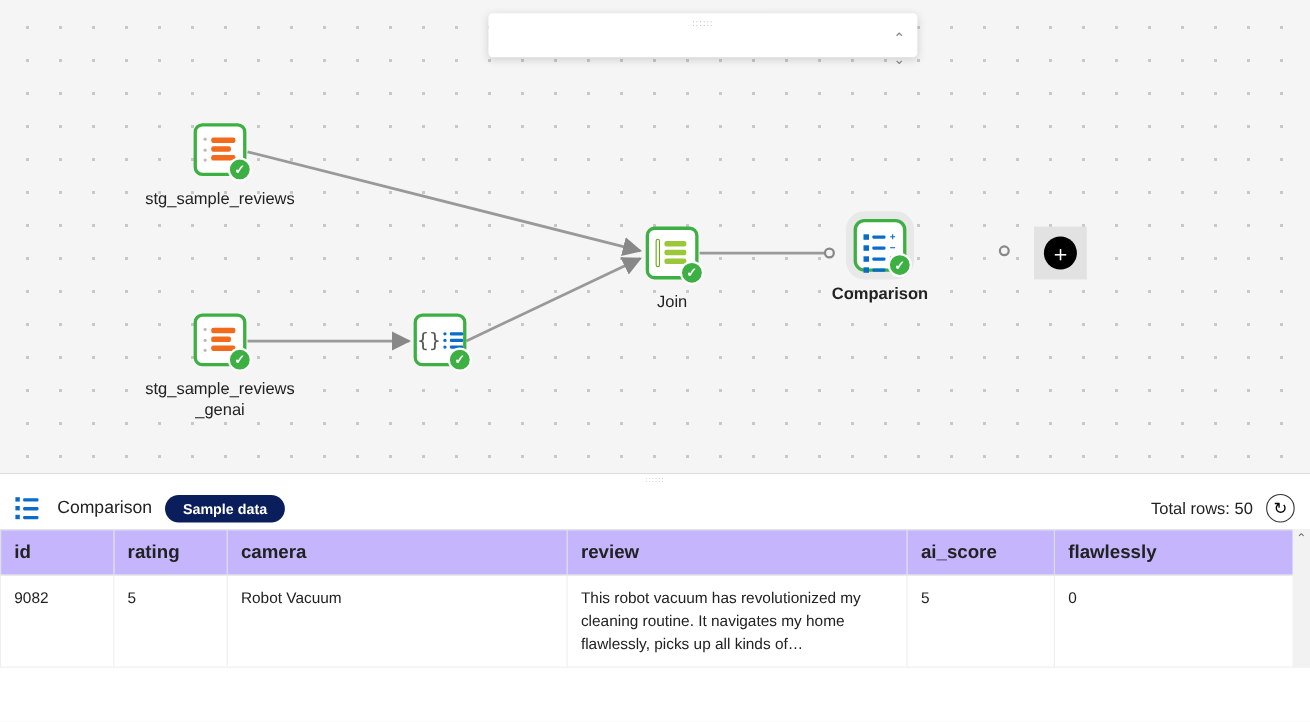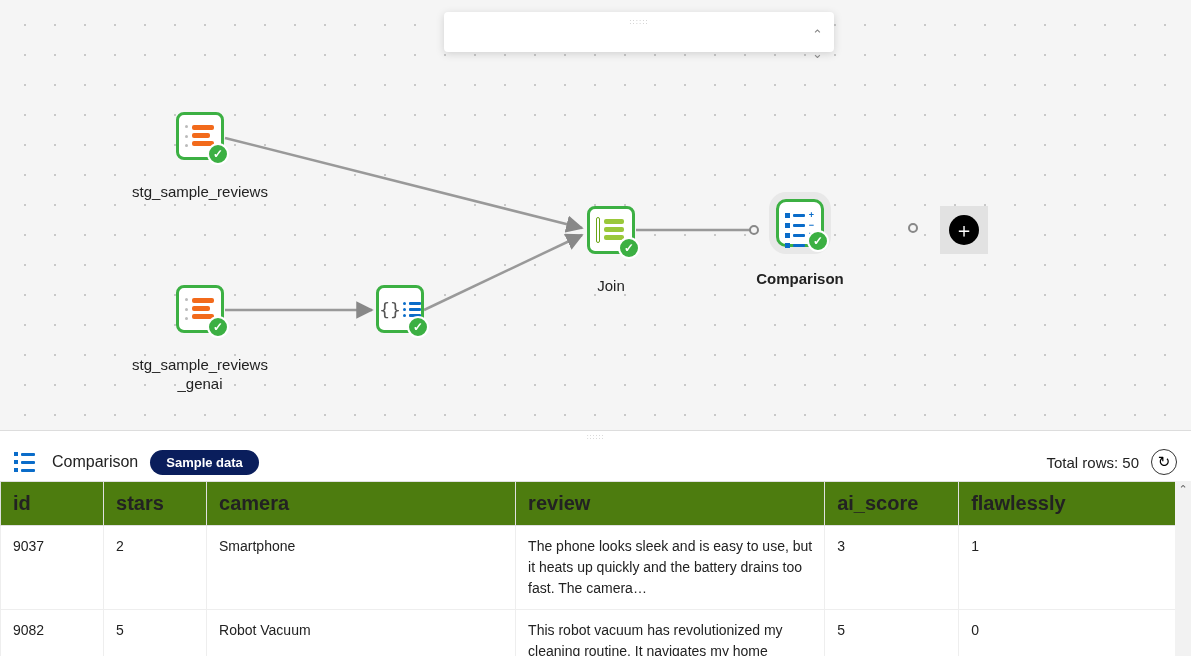--- a/index.html
+++ b/index.html
@@ -3,38 +3,38 @@
 <meta charset="utf-8">
 <style>
 * { margin: 0; padding: 0; box-sizing: border-box; }
 body { font-family: -apple-system, BlinkMacSystemFont, "Segoe UI", Helvetica, Arial, sans-serif; background: #fff; width: 1191px; height: 656px; overflow: hidden; position: relative; }
 .canvas { position: relative; width: 100%; height: 430px; background: #f5f5f5; overflow: hidden; }
 .dots { position: absolute; inset: 0; background-image: radial-gradient(circle, #c8c8c8 1.5px, transparent 1.5px); background-size: 30px 30px; background-position: 10px 10px; }
 .node { position: absolute; text-align: center; }
 .node-icon { width: 48px; height: 48px; border: 3px solid #3cb043; border-radius: 8px; background: #fff; position: relative; display: flex; align-items: center; justify-content: center; margin: 0 auto; }
 .node-icon.selected-box { box-shadow: 0 0 0 7px #e8e8e8; border-radius: 10px; }
 .check-badge { position: absolute; bottom: -8px; right: -8px; width: 22px; height: 22px; background: #3cb043; border-radius: 50%; border: 2px solid #fff; display: flex; align-items: center; justify-content: center; color: #fff; font-size: 12px; font-weight: bold; }
-.node-label { margin-top: 23px; font-size: 15px; color: #222; line-height: 1.25; }
+.node-label { margin-top: 12px; font-size: 15px; color: #222; line-height: 1.25; }
 .node-label.bold { font-weight: 700; }
 .tooltip { position: absolute; left: 444px; top: 12px; width: 390px; background: #fff; border-radius: 4px; box-shadow: 0 2px 8px rgba(0,0,0,0.15); padding: 20px 40px 20px 18px; font-size: 17px; color: #222; line-height: 1.45; }
 .tooltip-handle { position: absolute; top: 4px; left: 50%; transform: translateX(-50%); font-size: 8px; color: #bbb; letter-spacing: 1px; }
 .tooltip-scroll { position: absolute; right: 8px; top: 14px; bottom: 14px; width: 14px; display: flex; flex-direction: column; justify-content: space-between; color: #888; font-size: 13px; }
 .add-btn { position: absolute; left: 940px; top: 206px; width: 48px; height: 48px; background: #e2e2e2; display: flex; align-items: center; justify-content: center; cursor: pointer; }
 .add-btn-circle { width: 30px; height: 30px; background: #000; border-radius: 50%; display:flex; align-items:center; justify-content:center; color:#fff; font-size:20px; font-weight:300; }
 svg.edges { position: absolute; left:0; top:0; width:100%; height:100%; pointer-events:none; }
 .panel { position: relative; background:#fff; border-top: 1px solid #ddd; }
 .panel-drag { height: 12px; text-align:center; font-size:7px; color:#bbb; letter-spacing:1px; line-height:12px; }
 .panel-header { display:flex; align-items:center; padding: 6px 14px; gap: 12px; }
 .panel-title { font-size: 16px; color:#222; }
 .badge-pill { background:#0a1e5c; color:#fff; font-size:13px; font-weight:700; padding:5px 16px; border-radius: 16px; }
 .panel-right { margin-left:auto; display:flex; align-items:center; gap:12px; }
 .total-rows { font-size:15px; color:#222;text-align:center; }
 .refresh { width:26px; height:26px; border:1.5px solid #333; border-radius:50%; display:flex; align-items:center; justify-content:center; font-size:15px; cursor:pointer; }
 table { width: 100%; border-collapse: collapse; table-layout: fixed; }
-th { background:#4d7c0f; text-align:left; padding:10px 12px; font-size:20px; font-weight:600; color:#222; border: 1px solid #e0e0e0; }
+th { background:#c4b5fd; text-align:left; padding:10px 12px; font-size:17px; font-weight:600; color:#222; border: 1px solid #e0e0e0; }
 td { padding:10px 12px; font-size:14px; color:#222; border: 1px solid #eee; vertical-align: top; line-height:1.5; }
 .table-wrap { position:relative; }
 .vscroll { position:absolute; right:0; top:0; bottom:0; width:16px; background:#f2f2f2; display:flex; flex-direction:column; align-items:center; }
 .vscroll-up { font-size:11px; color:#666; padding:2px 0; }
 
 
 .icon-bars-orange { width:30px; height:26px; position:relative; }
 .icon-bars-orange .dotcol { position:absolute; left:0; top:0; bottom:0; width:4px; display:flex; flex-direction:column; justify-content:space-between; padding:2px 0;}
 .icon-bars-orange .dotcol span{ width:3px;height:3px;background:#bbb;border-radius:50%; }
 .icon-bars-orange .bar{ position:absolute; left:7px; height:5px; background:#f26a1b; border-radius:2px; }
@@ -230,36 +230,28 @@
         <col style="width:100px">
           <col style="width:100px">
           <col style="width:300px">
           <col style="width:300px">
           <col style="width:130px">
           <col style="width:225px">
       </colgroup>
       <thead>
         <tr>
           <th>id</th>
-          <th>stars</th>
+          <th>rating</th>
           <th>camera</th>
           <th>review</th>
           <th>ai_score</th>
           <th>flawlessly</th>
         </tr>
       </thead>
       <tbody>
-        <tr>
-          <td>9037</td>
-          <td>2</td>
-          <td>Smartphone</td>
-          <td>The phone looks sleek and is easy to use, but it heats up quickly and the battery drains too fast. The camera…</td>
-          <td>3</td>
-          <td>1</td>
-        </tr>
         <tr>
           <td>9082</td>
           <td>5</td>
           <td>Robot Vacuum</td>
           <td>This robot vacuum has revolutionized my cleaning routine. It navigates my home flawlessly, picks up all kinds of…</td>
           <td>5</td>
           <td>0</td>
         </tr>
       </tbody>
     </table>

